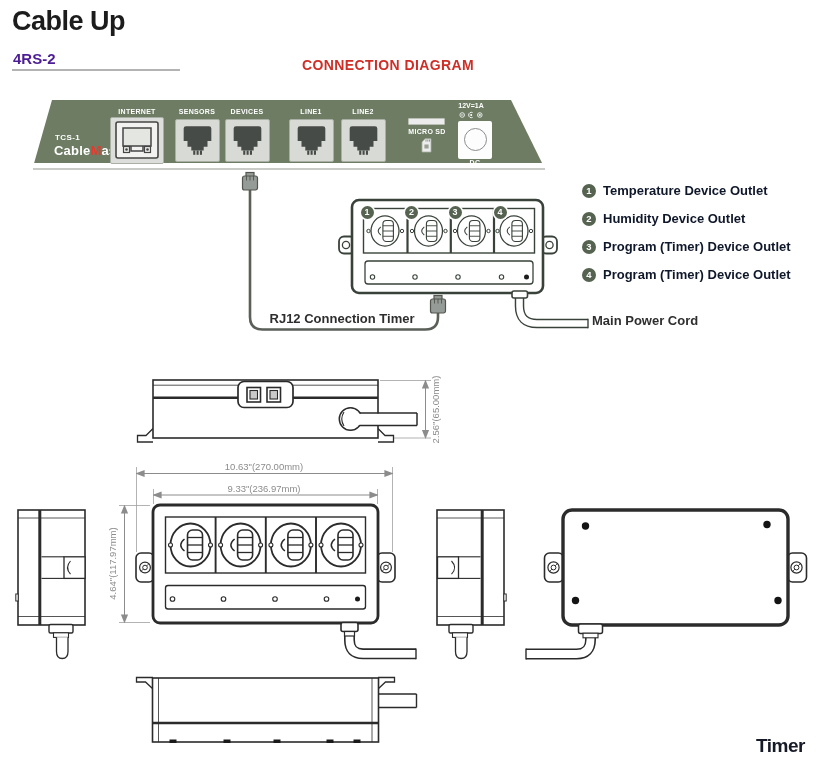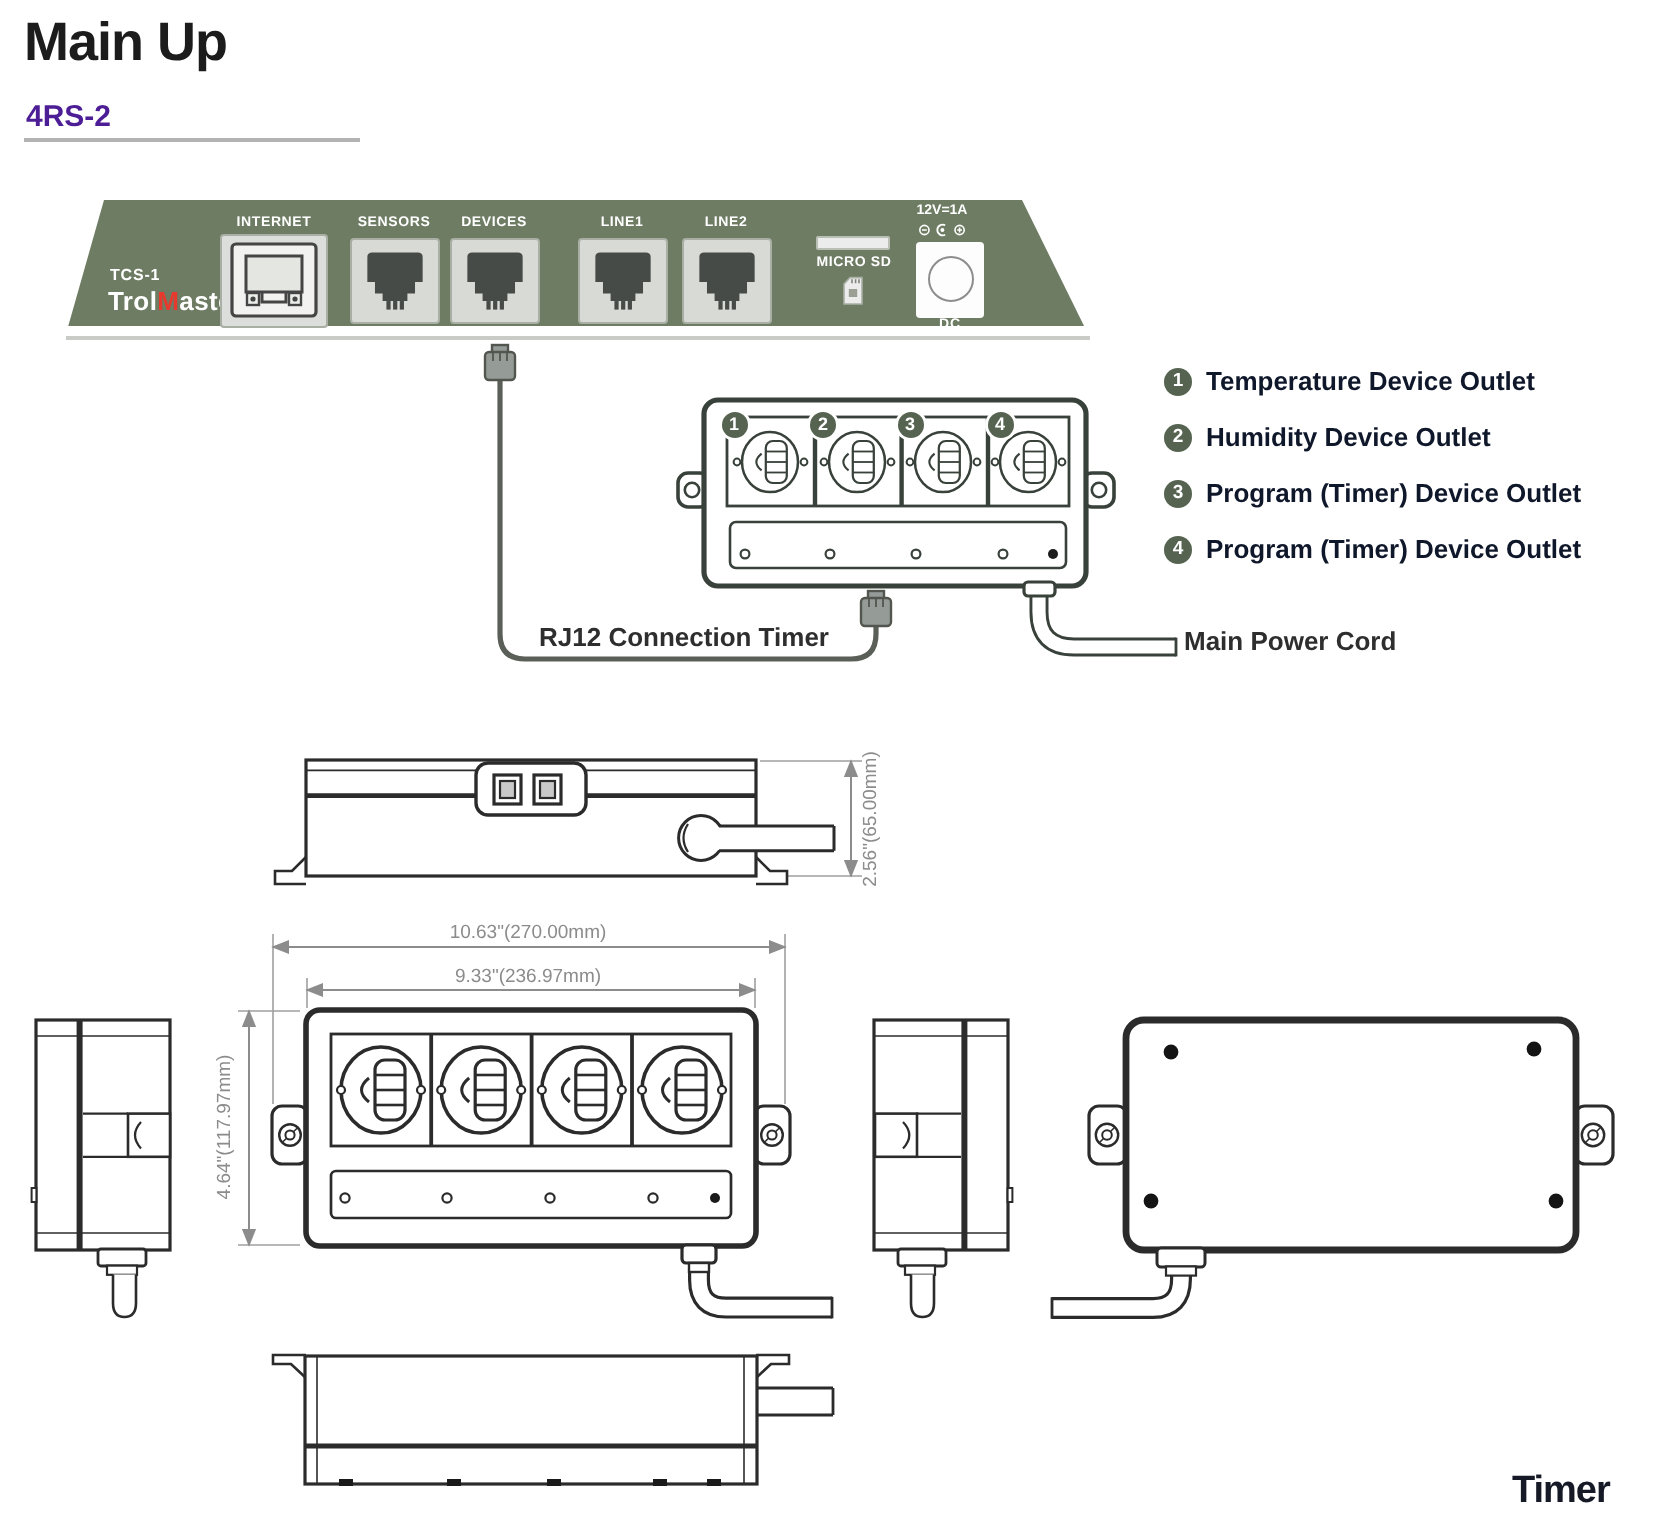--- a/index.html
+++ b/index.html
@@ -41,27 +41,28 @@
   .dim-h{font-size:9.5px;color:#8c8c8c;text-align:center;white-space:nowrap;}
   .dim-v{font-size:9.5px;color:#8c8c8c;text-align:center;white-space:nowrap;transform:rotate(-90deg);transform-origin:center;}
   .rohs{left:756px;top:735px;font-size:19px;font-weight:800;color:#151a26;letter-spacing:-0.5px;}
   svg.art{position:absolute;left:0;top:0;}
 </style>
 </head>
 <body>
 
 <div class="canvas">
 
-  <div class="abs title">Main Up</div>
+  <div class="abs title">Cable Up</div>
   <div class="abs model">4RS-2</div>
   <div class="abs model-rule"></div>
+  <div class="abs diagram-title">CONNECTION DIAGRAM</div>
 
   <div class="abs panel">
     <div class="abs brand-model">TCS-1</div>
-    <div class="abs brand"><span>Trol</span><span class="accent">M</span><span>aster</span></div>
+    <div class="abs brand"><span>Cable</span><span class="accent">M</span><span>aster</span></div>
 
     <div class="abs port-lbl" style="left:74px;">INTERNET</div>
     <div class="abs port-lbl" style="left:134px;">SENSORS</div>
     <div class="abs port-lbl" style="left:184px;">DEVICES</div>
     <div class="abs port-lbl" style="left:248px;">LINE1</div>
     <div class="abs port-lbl" style="left:300px;">LINE2</div>
 
     <div class="abs inet-box">
       <svg width="52" height="45" viewBox="0 0 52 45">
         <rect x="5" y="4" width="42" height="36" rx="2" fill="#f2f3f0" stroke="#454545" stroke-width="1.6"></rect>

